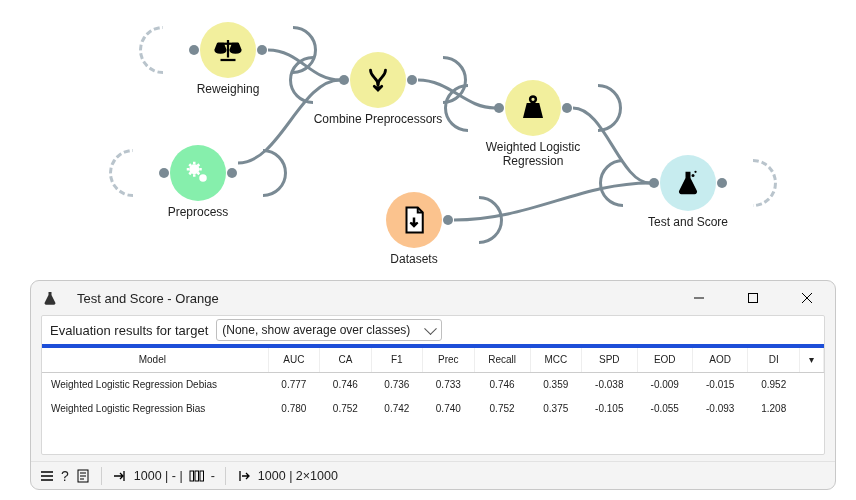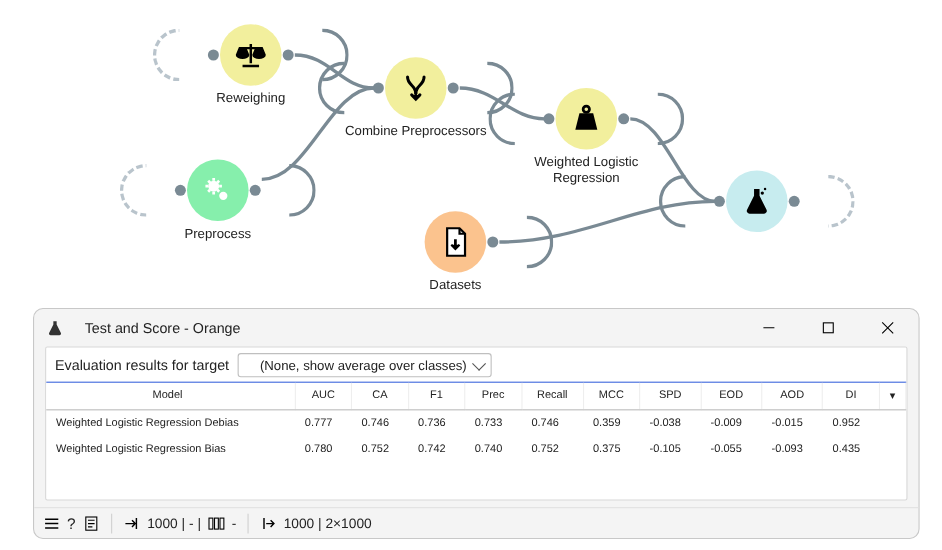--- a/index.html
+++ b/index.html
@@ -92,48 +92,48 @@
     margin: 0 10px 6px 10px;
     background: #fff;
     border: 1px solid #d8d8d8;
     border-radius: 2px;
     display: flex; flex-direction: column;
     overflow: hidden;
   }
   .toolbar {
     height: 32px; display: flex; align-items: center; gap: 8px;
     padding: 0 8px;
-    border-bottom: 1px solid #1d4ed8;
+    border-bottom: 4px solid #1d4ed8;
   }
   .select {
     border: 1px solid #bfbfbf;
     border-radius: 3px;
     height: 22px;
     min-width: 226px;
-    padding: 0 22px 0 19px;
+    padding: 0 22px 0 5px;
     font-size: 12px;
     display: flex; align-items: center;
     position: relative;
     background: #fff;
   }
   .select::after {
     content: '';
     position: absolute; right: 6px; top: 50%;
     width: 8px; height: 8px; transform: translateY(-65%) rotate(45deg);
     border-right: 1.5px solid #555; border-bottom: 1.5px solid #555;
     transform-origin: center;
   }
   table.results {
     border-collapse: collapse;
     width: 100%;
     font-size: 10px;
   }
   table.results th, table.results td {
     padding: 4px 9px;
-    text-align: left;
+    text-align: center;
     white-space: nowrap;
     height: 24px;
   }
   table.results th {
     font-weight: 400;
     border-bottom: 1px solid #ccc;
     border-right: 1px solid #eee;
     text-align: center;
     background: #fff;
   }
@@ -239,20 +239,21 @@
   <div class="node" style="left:660px; top:155px; background:#C7ECEF;">
     <div class="port left solid"></div>
     <div class="port right"></div>
     <svg class="icon" viewBox="0 0 24 24">
         <g fill="#000">
           <path d="M10 3h4v5l5 10a2 2 0 0 1-1.8 3H6.8A2 2 0 0 1 5 18l5-10z"></path>
           <circle cx="16" cy="6" r="1.2"></circle>
           <circle cx="18" cy="3" r="0.9"></circle>
         </g>
       </svg>
+    <div class="node-label">Test and Score</div>
   </div>
 </div>
 
 <div class="window">
   <div class="titlebar">
     <span class="app-icon">
       <svg viewBox="0 0 24 24">
           <g fill="#333">
             <path d="M10 4h4v4l5 10a2 2 0 0 1-1.8 3H6.8A2 2 0 0 1 5 18l5-10z"></path>
           </g>
@@ -320,21 +321,21 @@
             <td class="model-col">Weighted Logistic Regression Bias</td>
             <td>0.780</td>
             <td>0.752</td>
             <td>0.742</td>
             <td>0.740</td>
             <td>0.752</td>
             <td>0.375</td>
             <td>-0.105</td>
             <td>-0.055</td>
             <td>-0.093</td>
-            <td>0.435</td>
+            <td>1.208</td>
             <td class="sort-ind"></td>
           </tr>
         </tbody>
     </table>
   </div>
 
   <div class="statusbar">
     <span class="sb-icon">
         <svg viewBox="0 0 16 16">
           <path d="M2 4h12M2 8h12M2 12h12" stroke="#000" stroke-width="1.4"></path>

